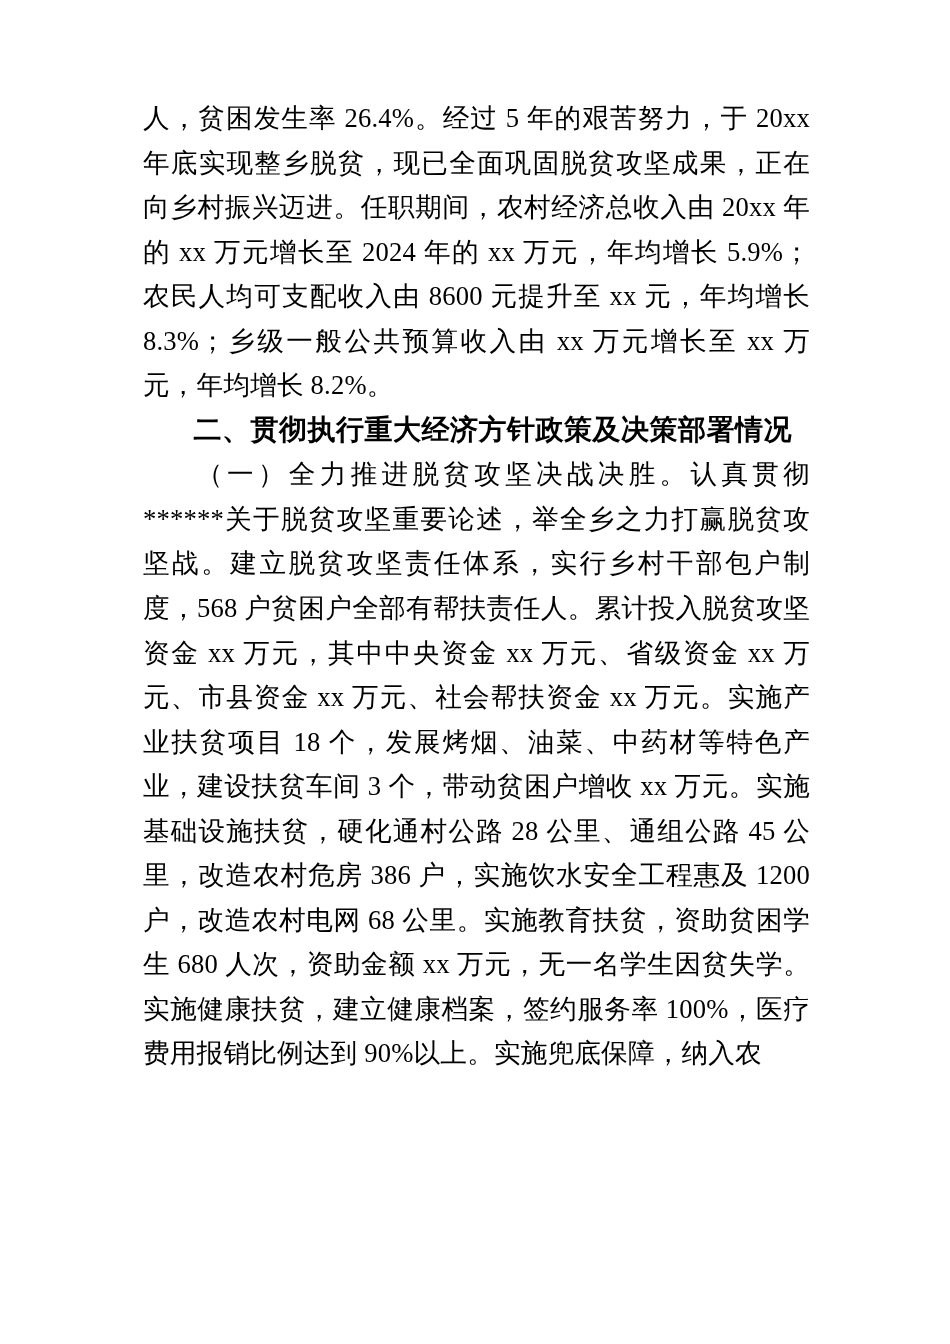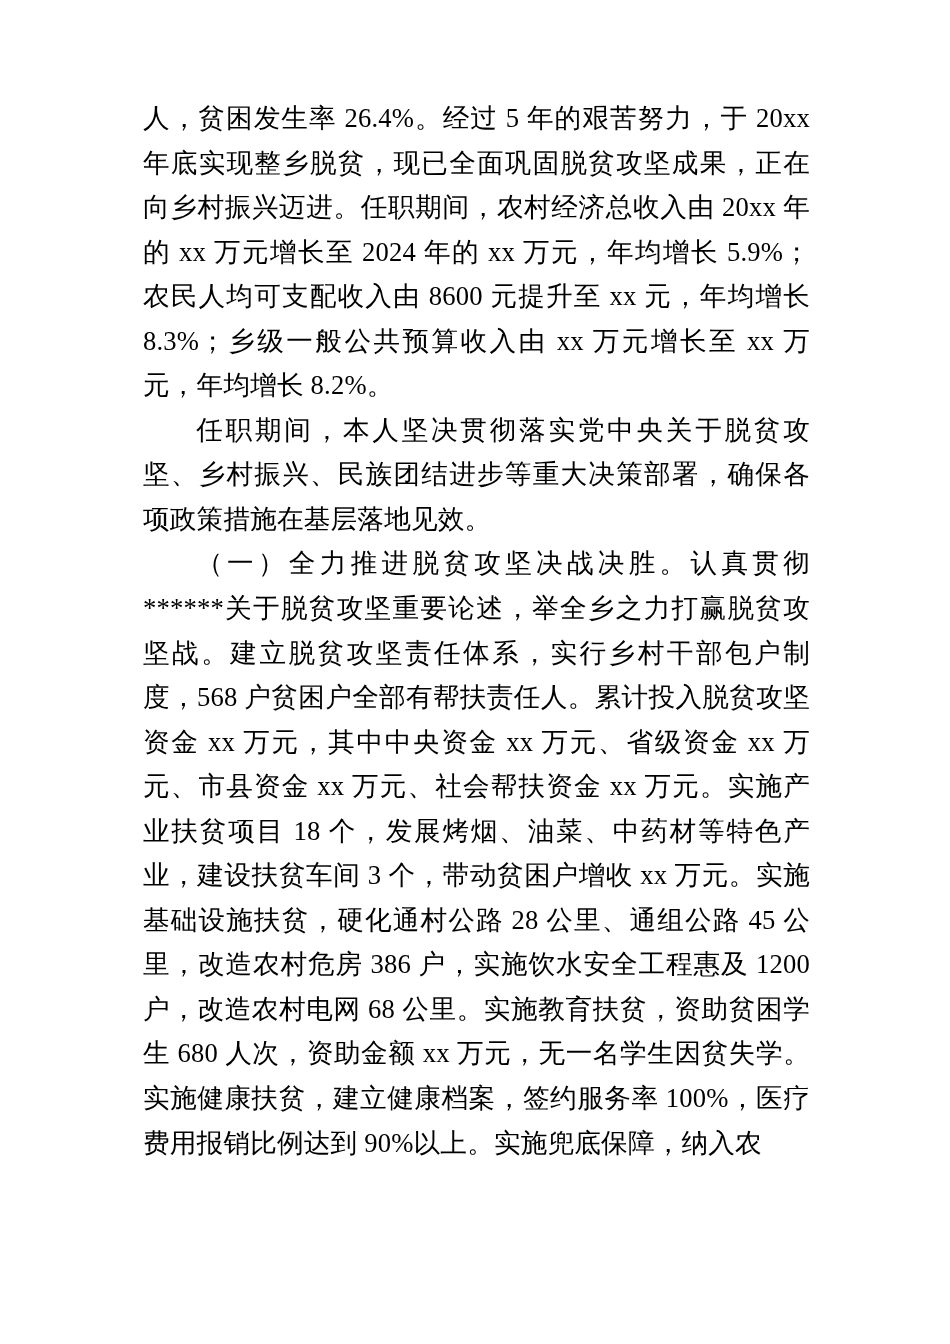--- a/index.html
+++ b/index.html
@@ -51,19 +51,19 @@
   }
 </style>
 </head>
 <body style="background: rgb(255, 255, 255);">
 
 <div class="page" style="color: rgb(0, 0, 0);">
   <div class="text-block">
 
     <p class="para no-indent">人，贫困发生率 26.4%。经过 5 年的艰苦努力，于 20xx 年底实现整乡脱贫，现已全面巩固脱贫攻坚成果，正在向乡村振兴迈进。任职期间，农村经济总收入由 20xx 年的 xx 万元增长至 2024 年的 xx 万元，年均增长 5.9%；农民人均可支配收入由 8600 元提升至 xx 元，年均增长 8.3%；乡级一般公共预算收入由 xx 万元增长至 xx 万元，年均增长 8.2%。</p>
 
+    <h2 class="heading">二、贯彻执行重大经济方针政策及决策部署情况</h2>
 
-    <p class="para indent">任职期间，本人坚决贯彻落实党中央关于脱贫攻坚、乡村振兴、民族团结进步等重大决策部署，确保各项政策措施在基层落地见效。</p>
 
     <p class="para indent"><span class="lead">（一）全力推进脱贫攻坚决战决胜。</span><span>认真贯彻******关于脱贫攻坚重要论述，举全乡之力打赢脱贫攻坚战。建立脱贫攻坚责任体系，实行乡村干部包户制度，568 户贫困户全部有帮扶责任人。累计投入脱贫攻坚资金 xx 万元，其中中央资金 xx 万元、省级资金 xx 万元、市县资金 xx 万元、社会帮扶资金 xx 万元。实施产业扶贫项目 18 个，发展烤烟、油菜、中药材等特色产业，建设扶贫车间 3 个，带动贫困户增收 xx 万元。实施基础设施扶贫，硬化通村公路 28 公里、通组公路 45 公里，改造农村危房 386 户，实施饮水安全工程惠及 1200 户，改造农村电网 68 公里。实施教育扶贫，资助贫困学生 680 人次，资助金额 xx 万元，无一名学生因贫失学。实施健康扶贫，建立健康档案，签约服务率 100%，医疗费用报销比例达到 90%以上。实施兜底保障，纳入农</span></p>
 
   </div>
 </div>
 
 </body></html>

